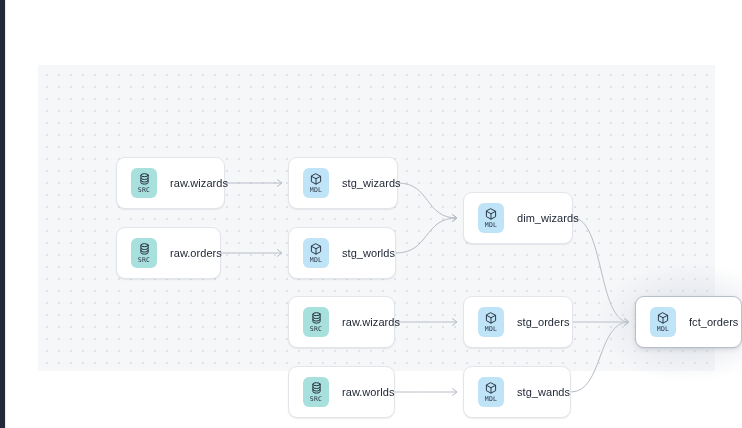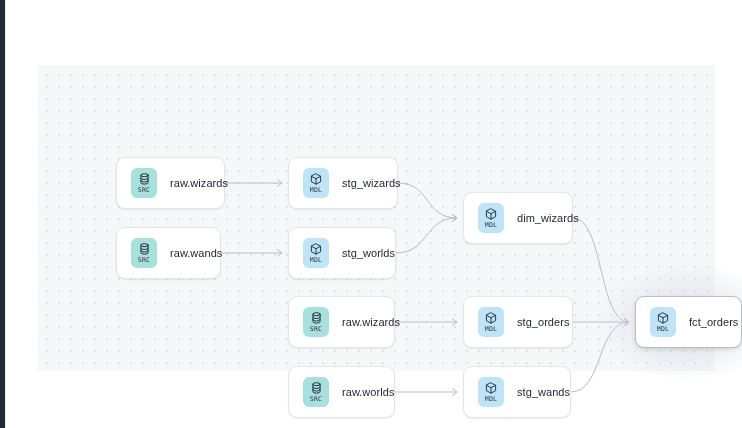--- a/index.html
+++ b/index.html
@@ -162,21 +162,21 @@
           <span>
             <svg width="11" height="12" viewBox="0 0 11 12" fill="none" stroke="#27303f" stroke-width="1" stroke-linecap="round" stroke-linejoin="round">
               <ellipse cx="5.5" cy="2.2" rx="3.6" ry="1.5"></ellipse>
               <path d="M1.9 2.2v7.4c0 .83 1.61 1.5 3.6 1.5s3.6-.67 3.6-1.5V2.2"></path>
               <path d="M1.9 5.0c0 .83 1.61 1.5 3.6 1.5s3.6-.67 3.6-1.5"></path>
               <path d="M1.9 7.5c0 .83 1.61 1.5 3.6 1.5s3.6-.67 3.6-1.5"></path>
             </svg>
           </span>
           <span class="badge-text">SRC</span>
         </div>
-        <span class="node-label">raw.wands</span>
+        <span class="node-label">raw.orders</span>
       </div>
       <div class="node" style="left: 250px; top: 231px; width: 107px; height: 52px;">
         <div class="node-badge badge-src">
           <span>
             <svg width="11" height="12" viewBox="0 0 11 12" fill="none" stroke="#27303f" stroke-width="1" stroke-linecap="round" stroke-linejoin="round">
               <ellipse cx="5.5" cy="2.2" rx="3.6" ry="1.5"></ellipse>
               <path d="M1.9 2.2v7.4c0 .83 1.61 1.5 3.6 1.5s3.6-.67 3.6-1.5V2.2"></path>
               <path d="M1.9 5.0c0 .83 1.61 1.5 3.6 1.5s3.6-.67 3.6-1.5"></path>
               <path d="M1.9 7.5c0 .83 1.61 1.5 3.6 1.5s3.6-.67 3.6-1.5"></path>
             </svg>

